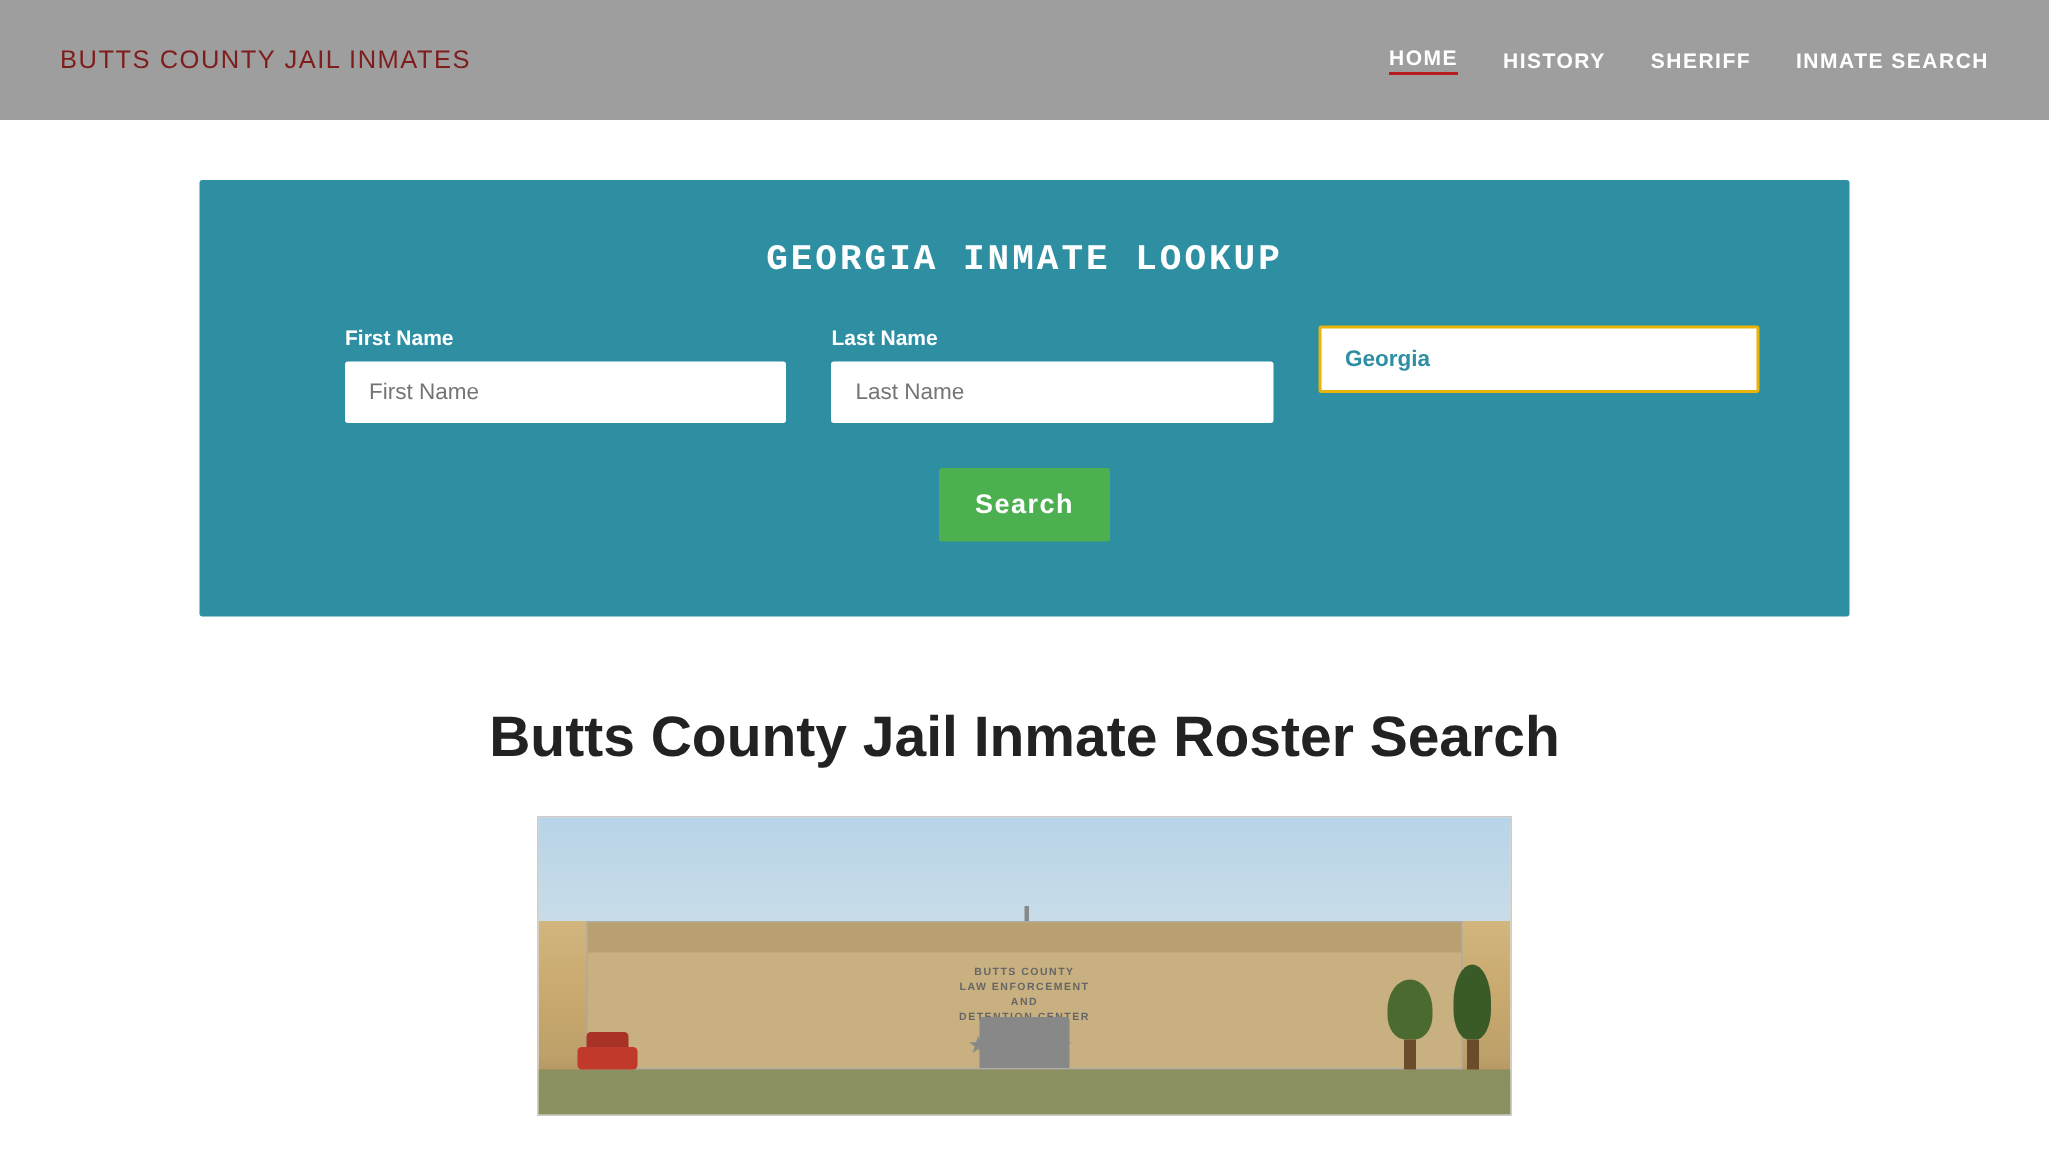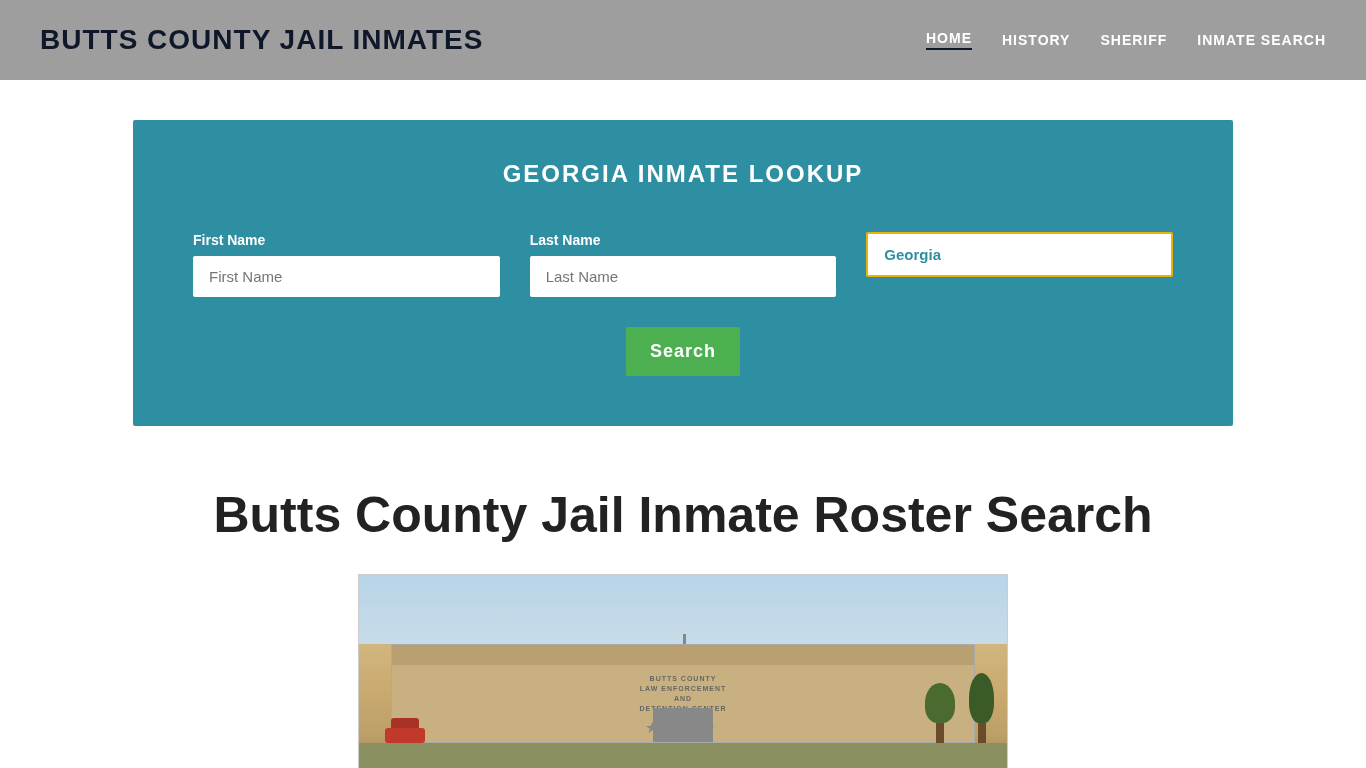--- a/index.html
+++ b/index.html
@@ -19,23 +19,23 @@
     header {
       background: #9e9e9e;
       display: flex;
       align-items: center;
       justify-content: space-between;
       padding: 0 40px;
       height: 80px;
     }
 
     .site-title {
-      color: #0f172a;
-      font-size: 28px;
-      font-weight: 700;
+      color: #7f1d1d;
+      font-size: 17px;
+      font-weight: 400;
       letter-spacing: 1px;
       text-transform: uppercase;
     }
 
     nav {
       display: flex;
       align-items: center;
       gap: 30px;
     }
 
@@ -43,48 +43,50 @@
       color: #fff;
       font-size: 14px;
       font-weight: 700;
       letter-spacing: 1px;
       text-transform: uppercase;
       cursor: pointer;
       text-decoration: none;
     }
 
     .nav-item.active {
-      border-bottom: 2px solid #0f172a;
+      border-bottom: 2px solid #b91c1c;
       padding-bottom: 2px;
     }
 
     
     .search-section {
       background: #2e8fa3;
       margin: 40px auto;
       max-width: 1100px;
       padding: 40px 60px 50px;
       border-radius: 2px;
     }
 
     .search-title {
       text-align: center;
       color: #fff;
       font-size: 24px;
       font-weight: 800;
       letter-spacing: 2px;
       text-transform: uppercase;
-      margin-bottom: 44px;
+      margin-bottom: 30px;
+      font-family: Liberation Mono, monospace;
     }
 
     .search-fields {
       display: flex;
       gap: 30px;
       margin-bottom: 30px;
       justify-content: space-between;
+      margin-left: 37px;
     }
 
     .field-group {
       display: flex;
       flex-direction: column;
       flex: 1;
     }
 
     .field-label {
       color: #fff;
@@ -129,21 +131,21 @@
 
     
     .content-section {
       max-width: 1100px;
       margin: 0 auto;
       padding: 20px 40px;
     }
 
     .section-heading {
       text-align: center;
-      font-size: 50px;
+      font-size: 38px;
       font-weight: 800;
       color: #222;
       margin-bottom: 30px;
     }
 
     
     .jail-image {
       width: 650px;
       height: 200px;
       margin: 0 auto;

